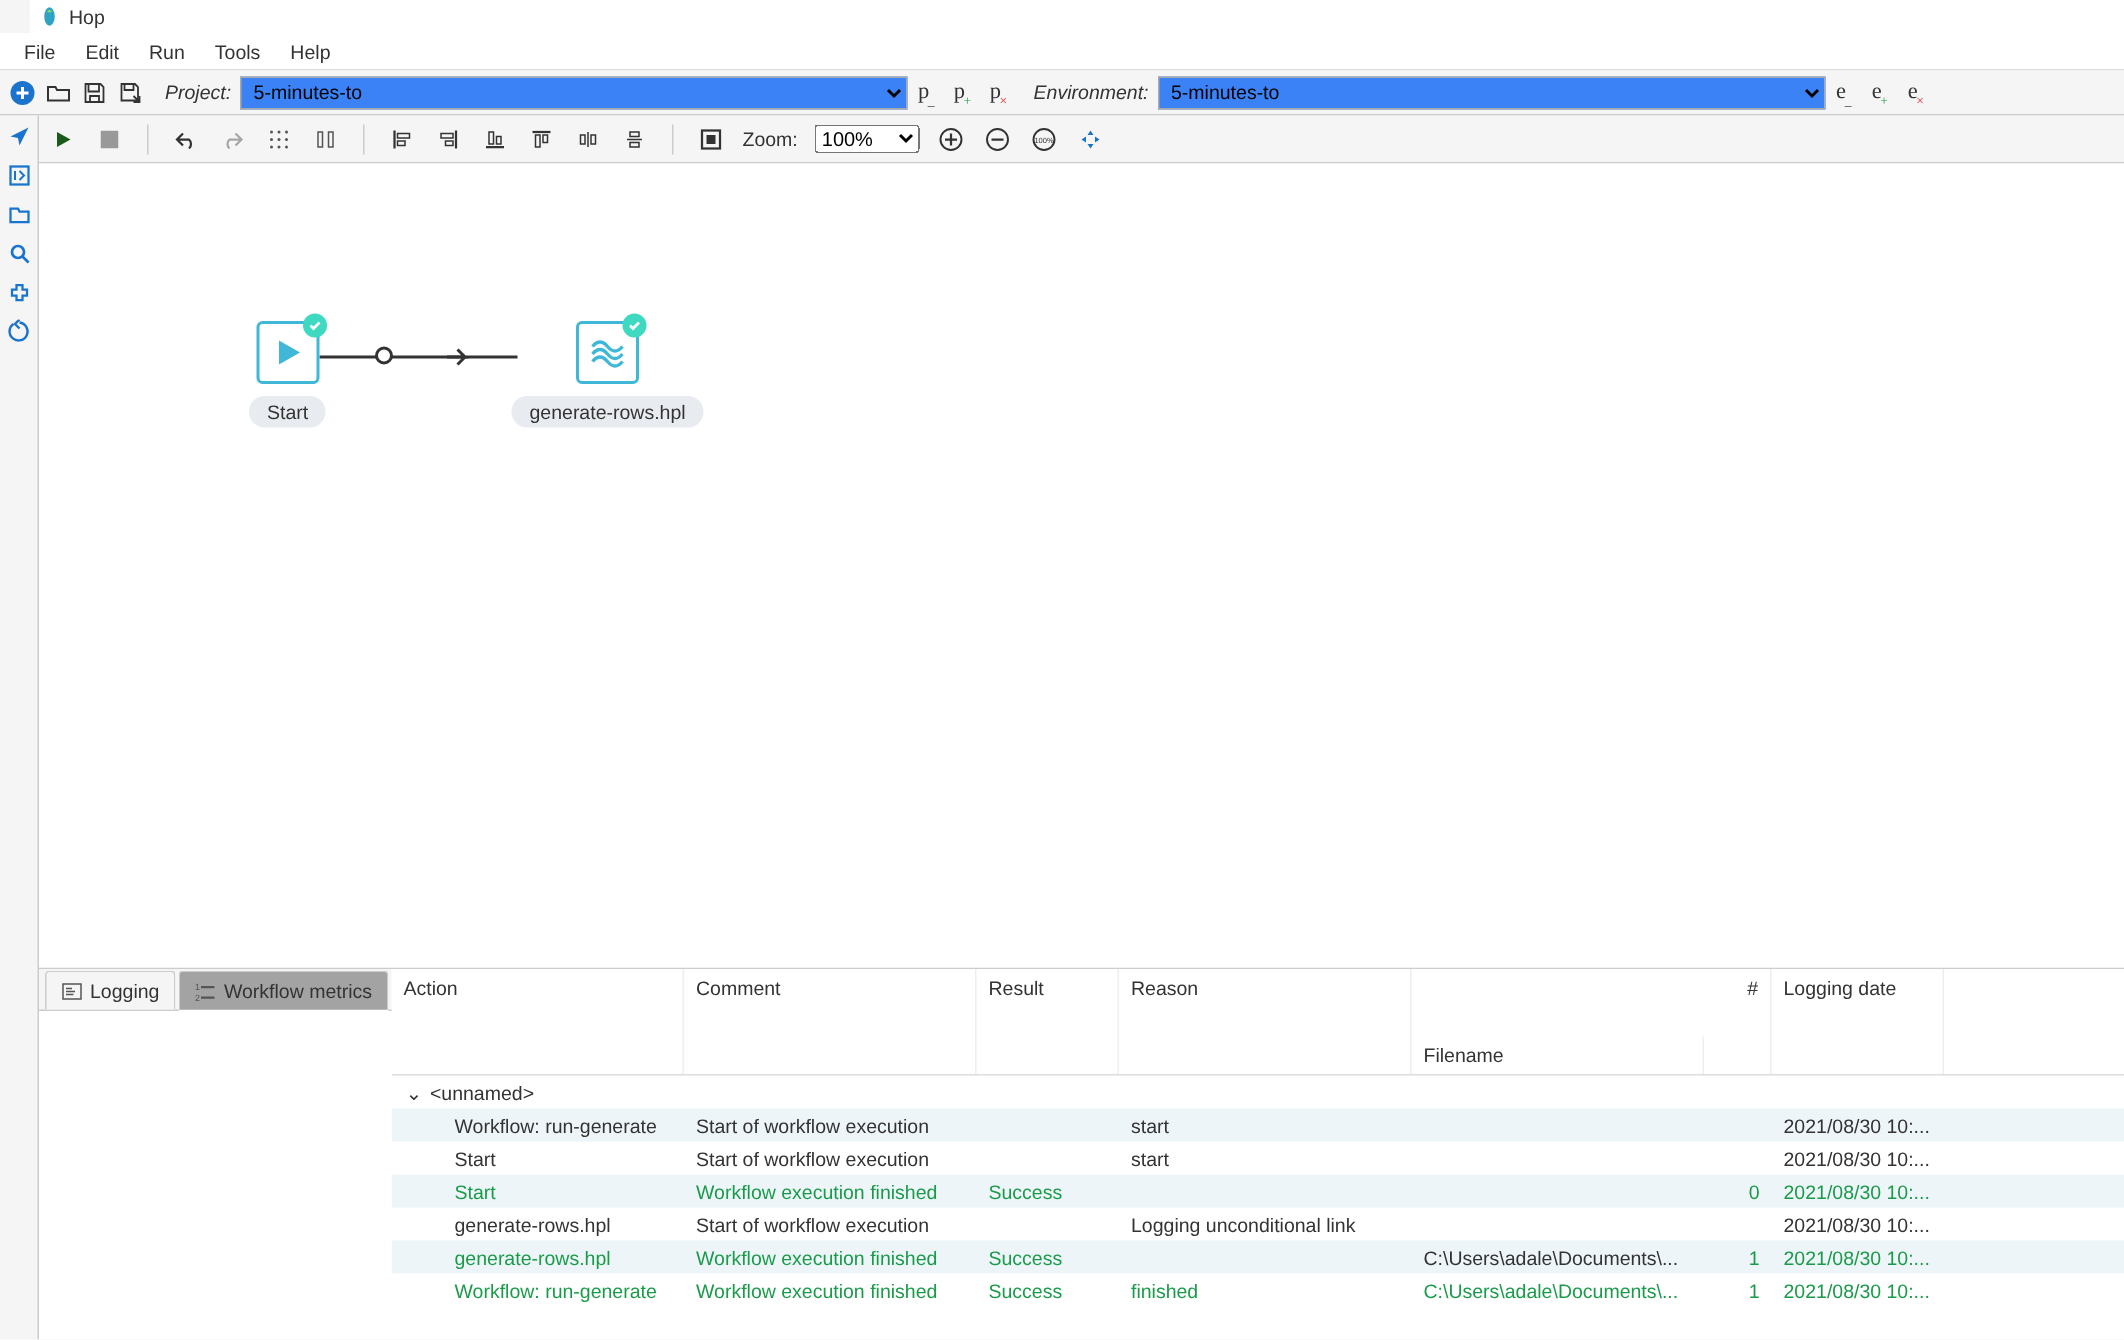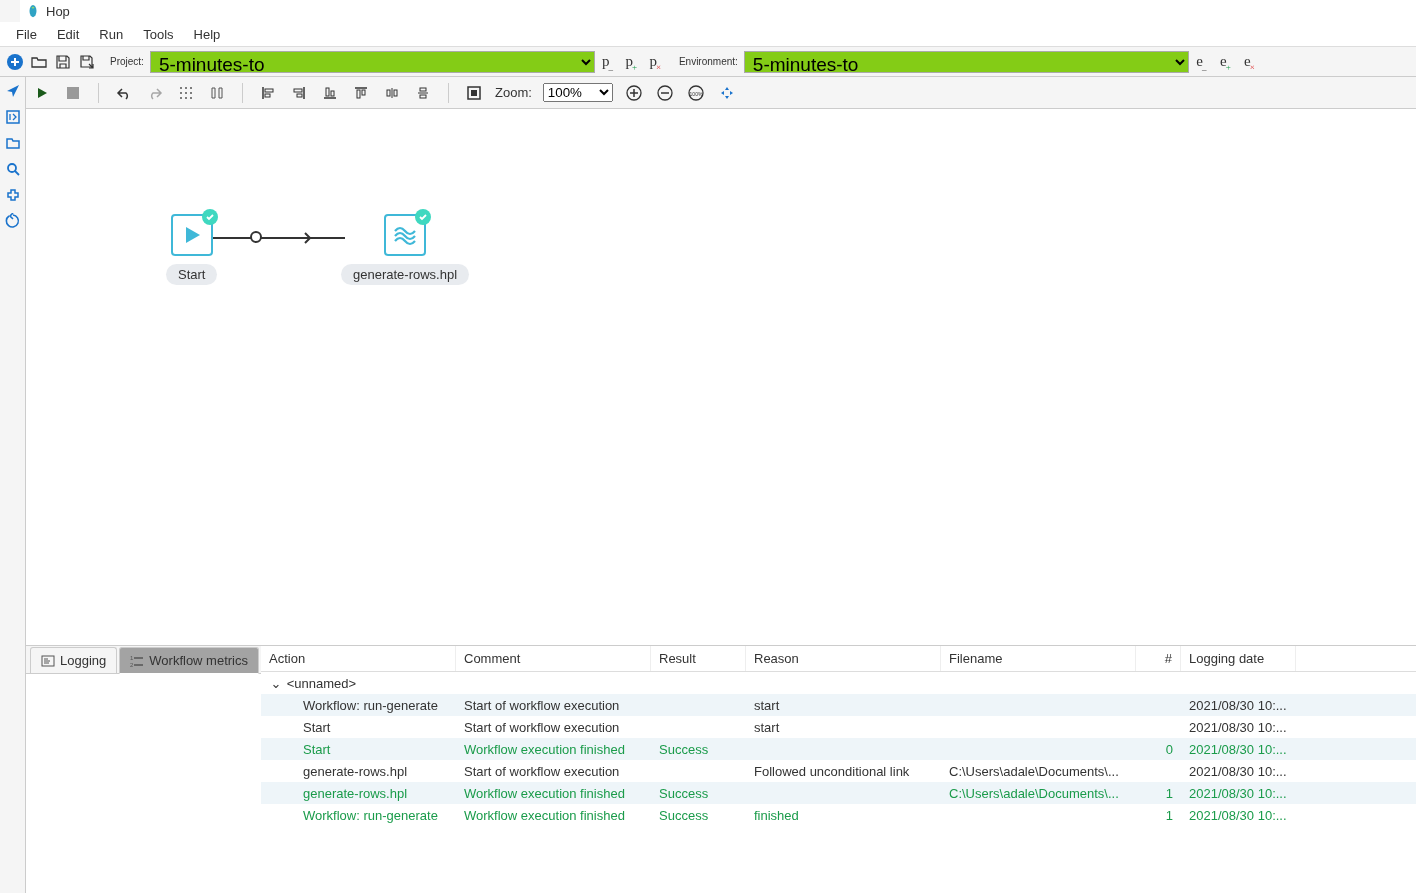--- a/index.html
+++ b/index.html
@@ -3,22 +3,22 @@
 <meta charset="utf-8">
 <style>
 * { box-sizing: border-box; margin: 0; padding: 0; }
 body { font-family: "Segoe UI", Arial, sans-serif; font-size: 13px; color: #333; background: #f5f5f5; width: 1416px; height: 893px; overflow: hidden; display: flex; flex-direction: column; }
 .title-bar { height: 22px; display: flex; align-items: center; padding: 2px 6px; background: #fff; margin-left: 20px; }
 .title-bar .app-icon { width: 14px; height: 14px; margin-right: 6px; }
 .menu-bar { height: 25px; display: flex; align-items: center; padding: 0 6px; background: #fff; border-bottom: 1px solid #ddd; }
 .menu-bar span { padding: 4px 10px; cursor: pointer; }
 .toolbar { height: 30px; display: flex; align-items: center; background: #f5f5f5; border-bottom: 1px solid #ccc; padding: 0 4px; gap: 2px; }
 .toolbar .icon-btn { width: 22px; height: 22px; display: flex; align-items: center; justify-content: center; cursor: pointer; border-radius: 2px; }
-.toolbar .label { padding: 0 4px 0 10px; font-size: 10px; }
-.toolbar select { height: 22px; font-size: 19px; border: 1px solid #aaa; background: #84cc16; padding: 1px 4px; }
+.toolbar .label { padding: 0 4px 0 10px; font-size: 13px; font-style: italic; }
+.toolbar select { height: 22px; font-size: 13px; border: 1px solid #aaa; background: #3b82f6; padding: 1px 4px; }
 .p-btn { font-family: Georgia, serif; font-size: 15px; width: 22px; height: 22px; display: flex; align-items: center; justify-content: center; cursor: pointer; position: relative; }
 .sub { font-size: 9px; position: relative; top: 5px; left: -1px; }
 .main-area { flex: 1; display: flex; min-height: 0; }
 .left-rail { width: 26px; background: #f5f5f5; border-right: 1px solid #ccc; display: flex; flex-direction: column; align-items: center; padding-top: 4px; gap: 6px; }
 .left-rail .icon-btn { width: 20px; height: 20px; display: flex; align-items: center; justify-content: center; cursor: pointer; }
 .content { flex: 1; display: flex; flex-direction: column; min-height: 0; }
 .editor-tabs { height: 26px; display: flex; align-items: end; background: #f5f5f5; border-bottom: 1px solid #ccc; padding-left: 2px; }
 .editor-tab { display: flex; align-items: center; gap: 4px; padding: 4px 8px; background: #fff; border: 1px solid #ccc; border-bottom: 1px solid #fff; border-radius: 3px 3px 0 0; font-size: 12px; }
 .editor-tab .close { font-size: 11px; color: #888; cursor: pointer; }
 .editor-toolbar { height: 32px; display: flex; align-items: center; background: #f5f5f5; border-bottom: 1px solid #ccc; padding: 0 6px; gap: 11px; }
@@ -41,21 +41,21 @@
 .metrics-header .col { padding: 5px 8px; border-right: 1px solid #eee; }
 .metrics-rows .row { display: flex; font-size: 13px; height: 22px; align-items: center; }
 .metrics-rows .row .col { padding: 2px 8px; white-space: nowrap; overflow: hidden; text-overflow: ellipsis; }
 .metrics-rows .row.alt { background: #eef5f9; }
 .metrics-rows .row.success { color: #1a9b4a; }
 .tree-toggle { display: inline-block; width: 14px; text-align: center; cursor: pointer; }
 .col-action   { width: 195px; }
 .col-comment  { width: 195px; }
 .col-result   { width: 95px; }
 .col-reason   { width: 195px; }
-.col-filename { width: 195px; }
+.col-filename { width: 195px; margin-top: 45px; }
 .col-num      { width: 45px; text-align: right; }
 .col-date     { width: 115px; text-align: left; }
 svg { display: block; }
 </style>
 </head>
 <body>
 
 <div class="title-bar">
   <svg class="app-icon" viewBox="0 0 16 16">
       <ellipse cx="8" cy="8" rx="4" ry="7" fill="#2fa3c4"></ellipse>
@@ -364,21 +364,21 @@
               <div class="col col-result">Success</div>
               <div class="col col-reason"></div>
               <div class="col col-filename"></div>
               <div class="col col-num">0</div>
               <div class="col col-date">2021/08/30 10:...</div>
             </div>
             <div class="row">
               <div class="col col-action" style="padding-left:42px">generate-rows.hpl</div>
               <div class="col col-comment">Start of workflow execution</div>
               <div class="col col-result"></div>
-              <div class="col col-reason">Followed unconditional link</div>
+              <div class="col col-reason">Logging unconditional link</div>
               <div class="col col-filename">C:\Users\adale\Documents\...</div>
               <div class="col col-num"></div>
               <div class="col col-date">2021/08/30 10:...</div>
             </div>
             <div class="row alt success">
               <div class="col col-action" style="padding-left:42px">generate-rows.hpl</div>
               <div class="col col-comment">Workflow execution finished</div>
               <div class="col col-result">Success</div>
               <div class="col col-reason"></div>
               <div class="col col-filename">C:\Users\adale\Documents\...</div>

